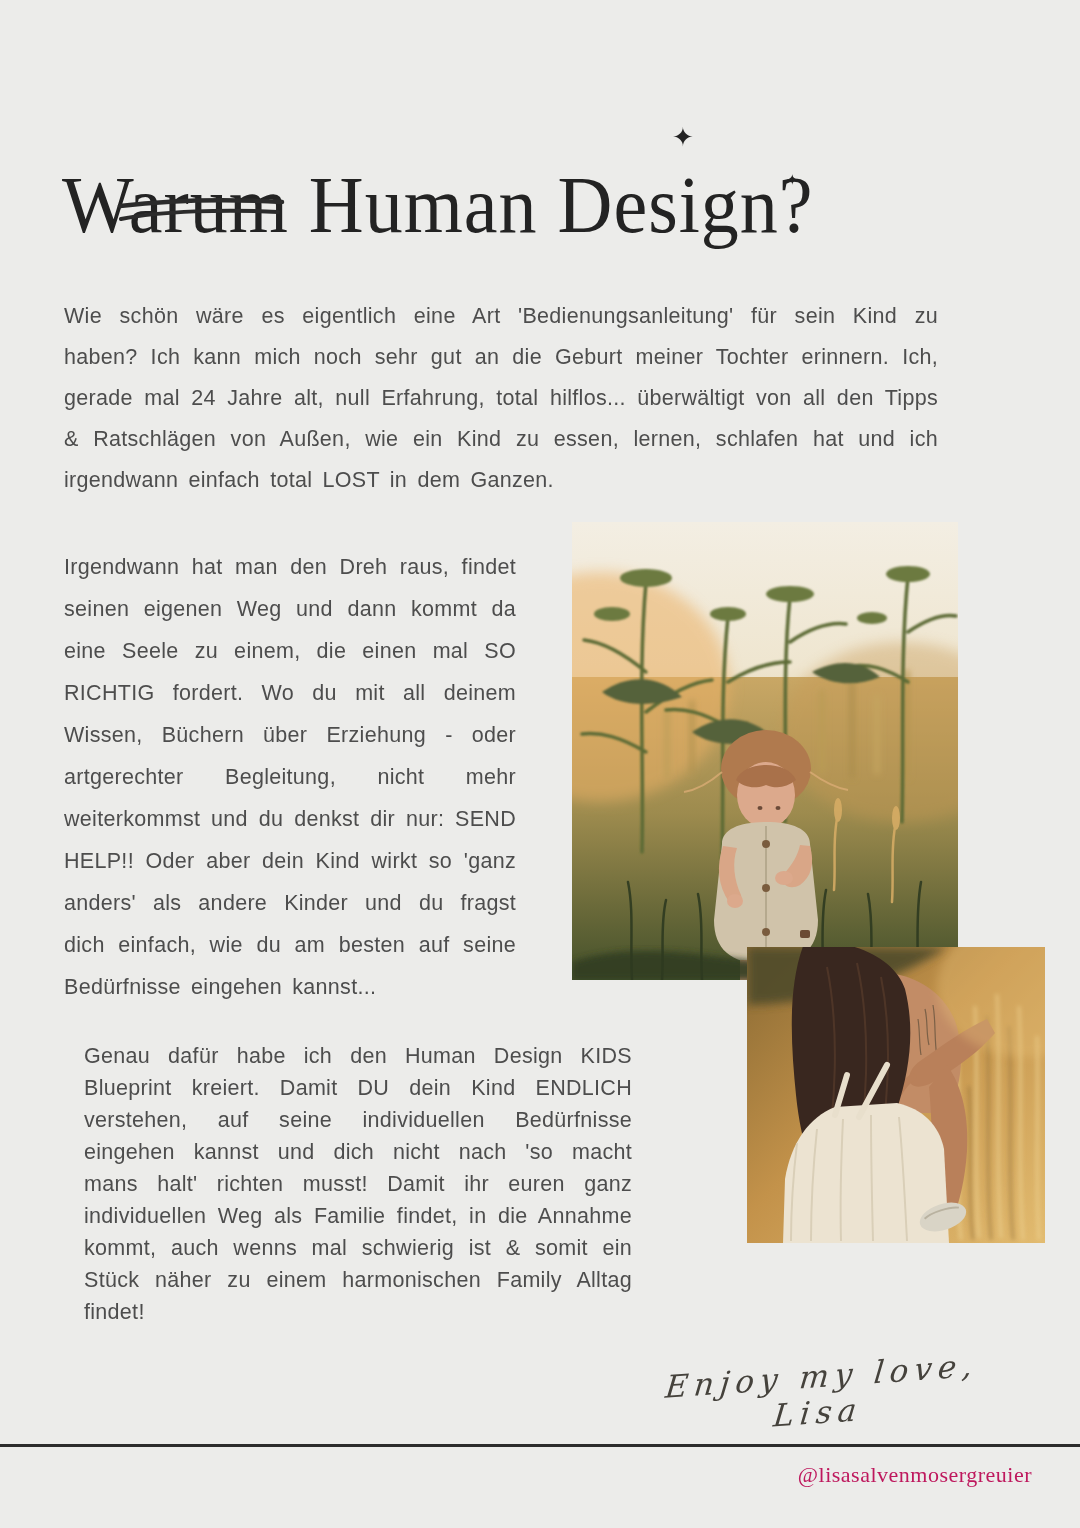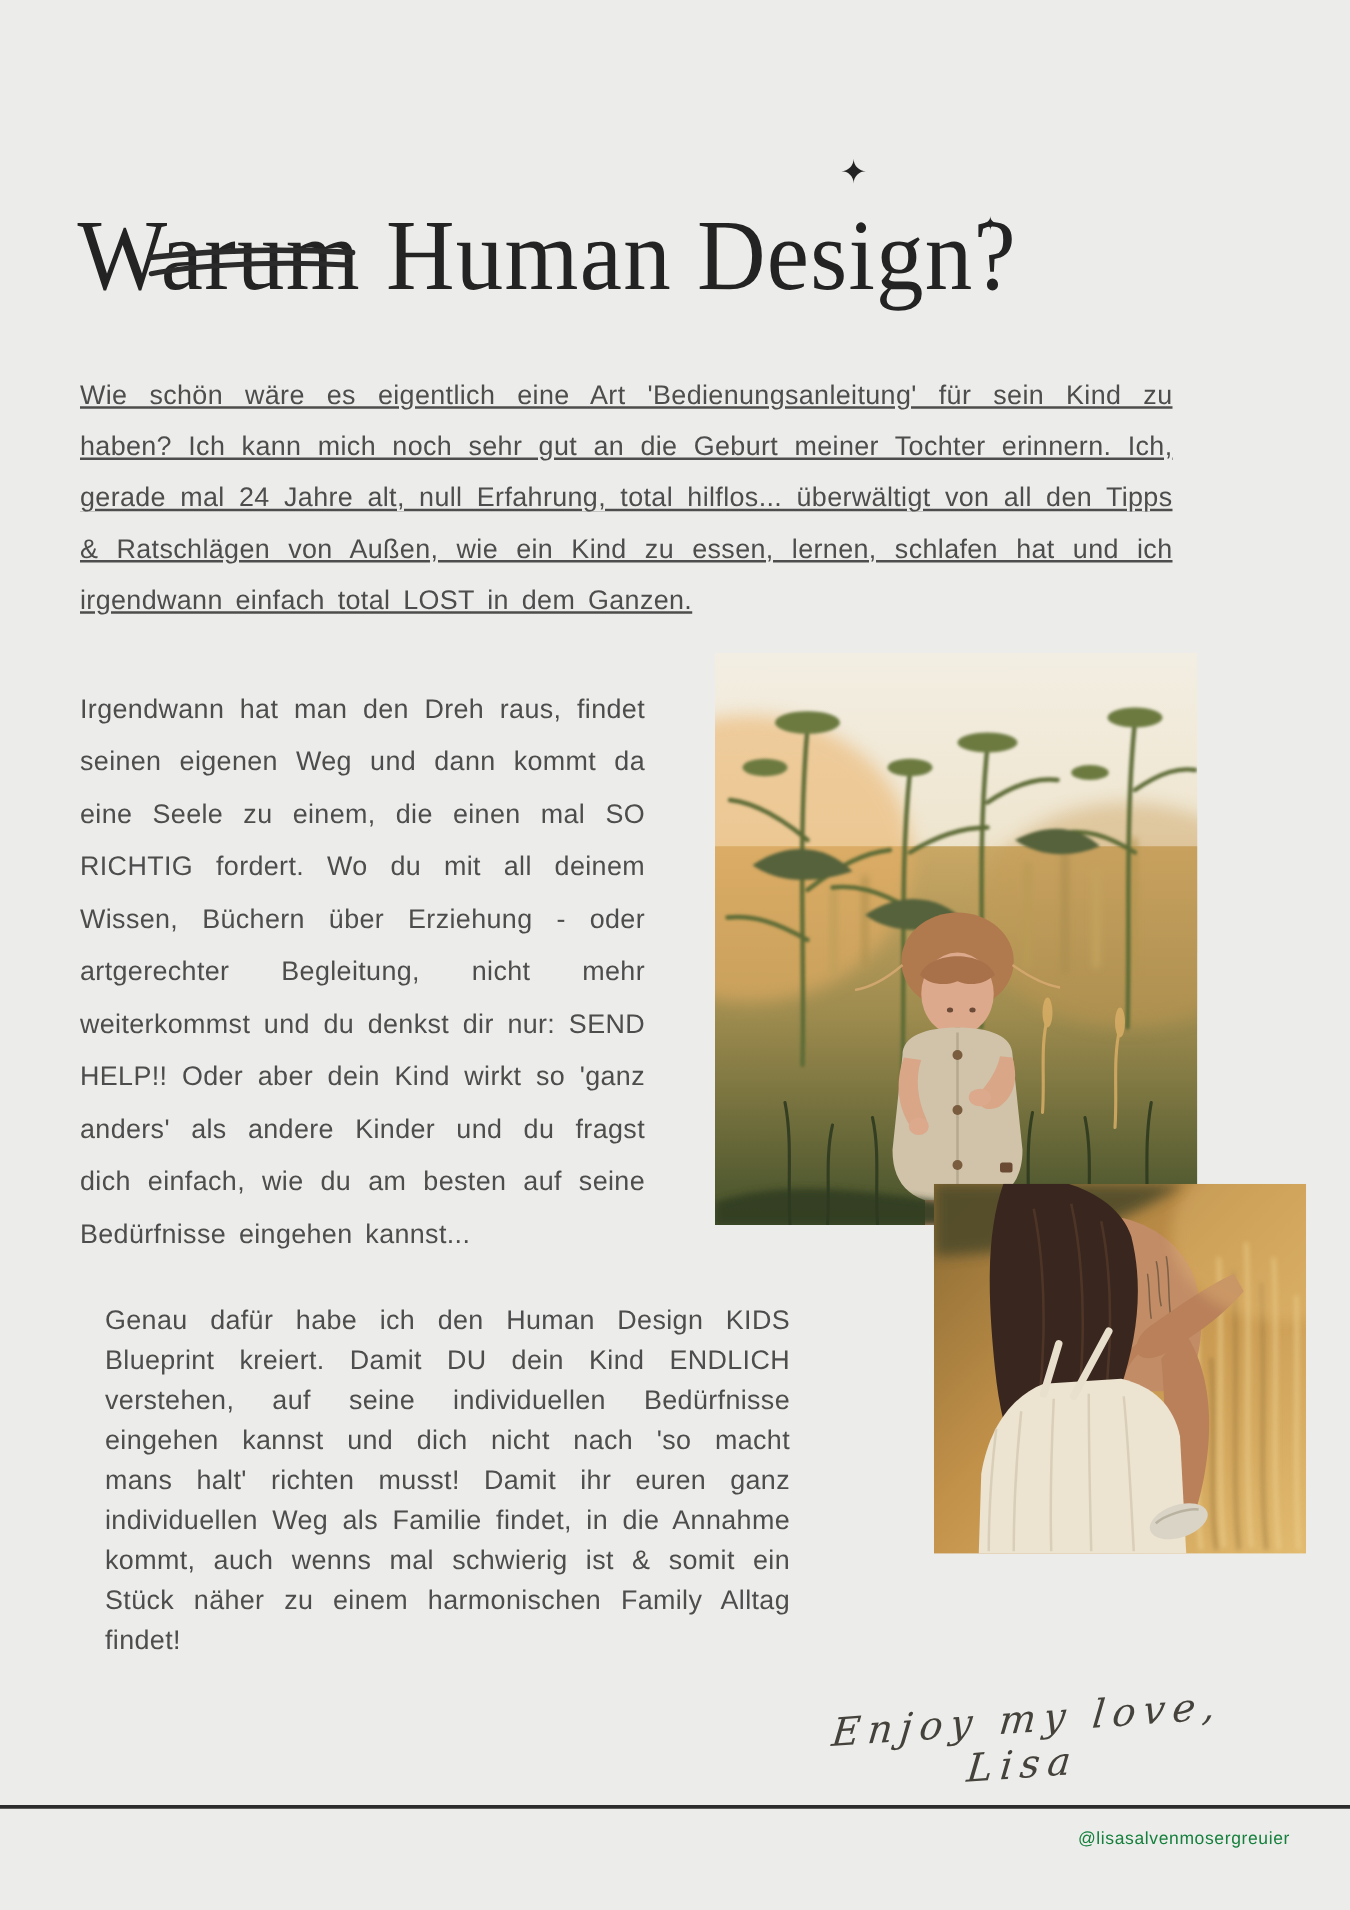--- a/index.html
+++ b/index.html
@@ -40,21 +40,21 @@
 
   
   .body-par {
     color: #4D4D4D;
     font-size: 21.5px;
     font-weight: 300;
     text-align: justify;
     letter-spacing: 0.3px;
     word-spacing: 4px;
   }
-  .par-intro   { left: 64px; top: 274px;  width: 874px; line-height: 41px; text-decoration: underline; }
+  .par-intro   { left: 64px; top: 274px;  width: 874px; line-height: 41px; }
   .par-middle  { left: 64px; top: 524px;  width: 452px; line-height: 42px; }
   .par-closing { left: 64px; top: 1018px; width: 548px; line-height: 32px; margin-left: 20px; }
 
   
   .photo { overflow: hidden; }
   .photo svg { display: block; width: 100%; height: 100%; }
   .photo-1 { left: 572px; top: 522px; width: 386px; height: 458px; z-index: 1; }
   .photo-2 { left: 747px; top: 947px; width: 298px; height: 296px; z-index: 2; }
 
   
@@ -71,24 +71,25 @@
     z-index: 3;
   }
 
   
   .footer-divider {
     left: 0; top: 1444px; width: 1080px; height: 3px;
     background: #2C2C2C;
   }
   .instagram-handle {
     right: 48px; top: 1462px;
-    font-size: 14px;
+    font-size: 22px;
     font-weight: 300;
     letter-spacing: 0.5px;
-    color: #15803d;
+    color: #be185d;
+    font-family: Liberation Serif, serif;
   }
 </style>
 </head>
 <body>
 
 <div class="page">
 
   <h1 class="abs page-title">Warum Human Design?</h1>
 
   <span class="abs sparkle sparkle-large">✦</span>

